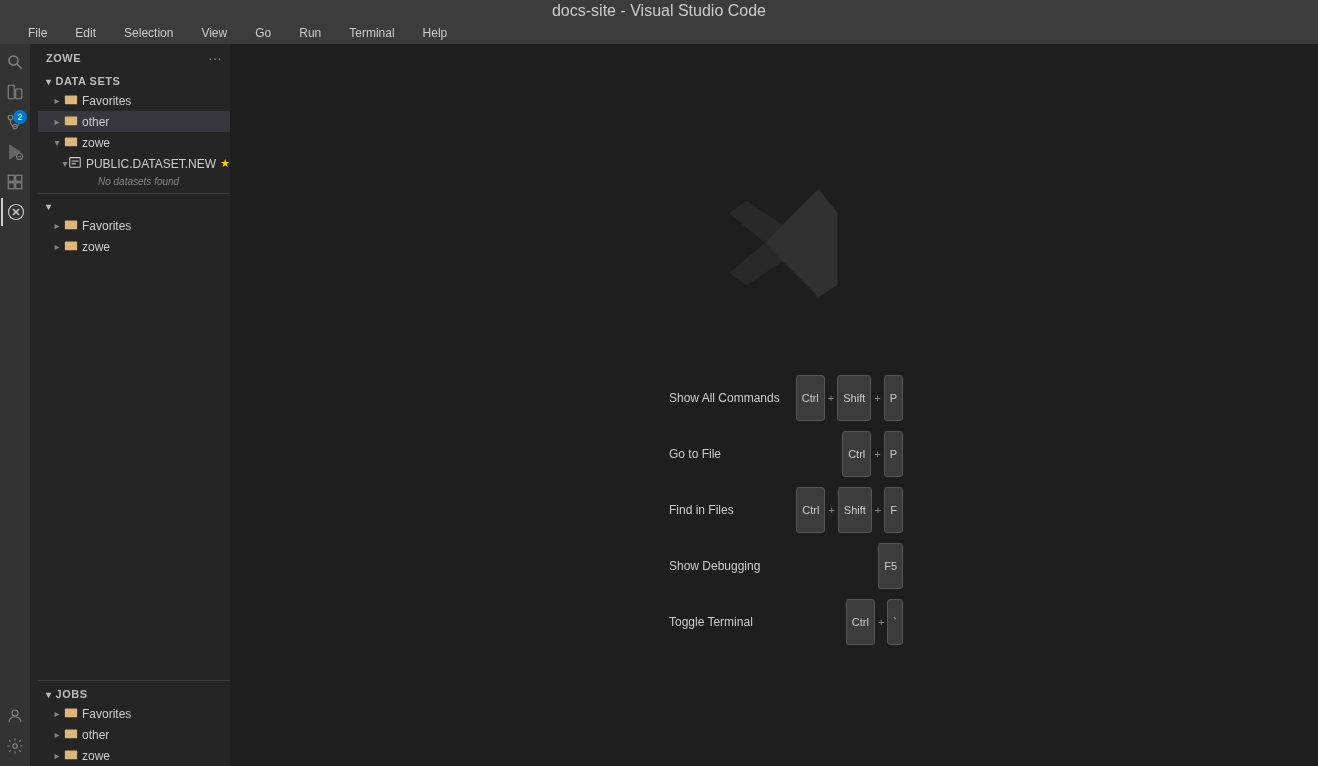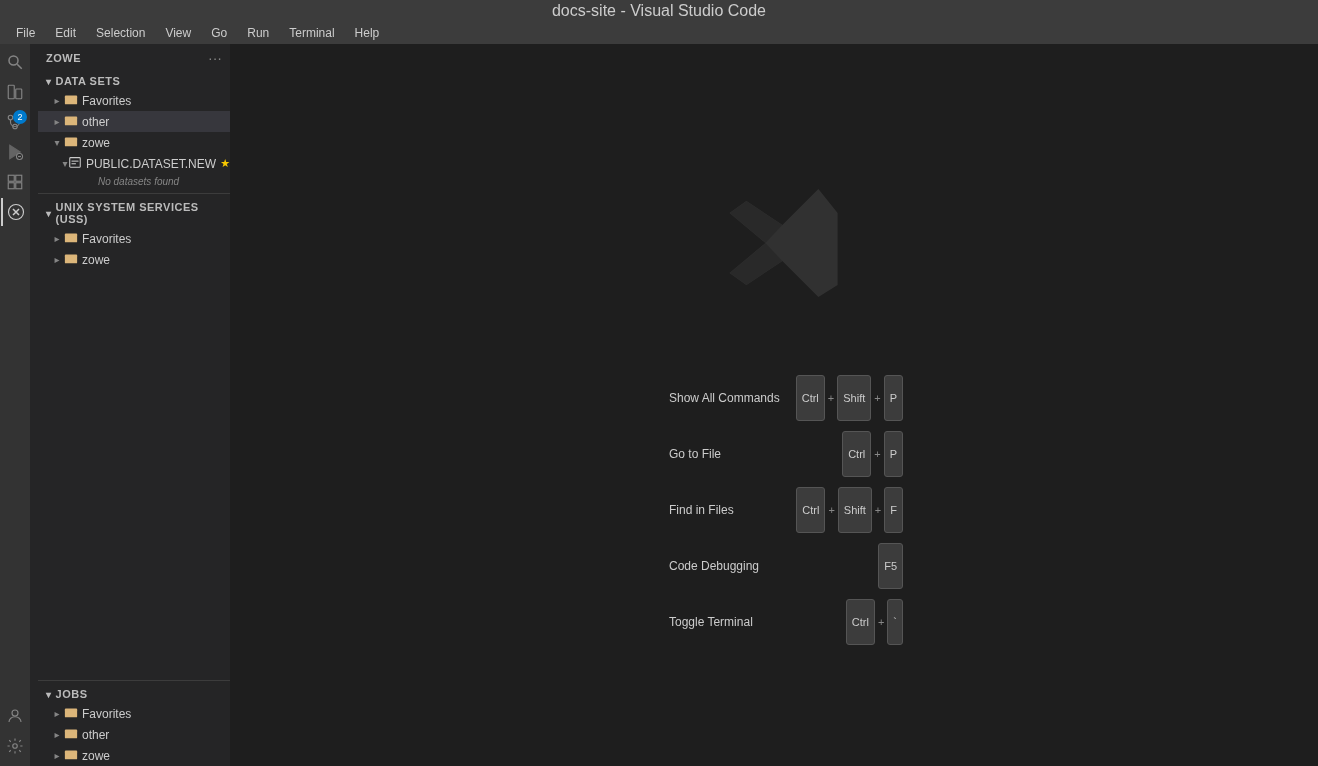--- a/index.html
+++ b/index.html
@@ -27,22 +27,22 @@
       flex-shrink: 0;
     }
 
     
     .menu-bar {
       background: #3c3c3c;
       height: 22px;
       display: flex;
       align-items: center;
       flex-shrink: 0;
-      gap: 4px;
-      padding: 0 8px;
+      gap: 12px;
+      padding: 0 20px;
     }
     .menu-item {
       padding: 2px 8px;
       cursor: pointer;
       font-size: 12px;
       color: #cccccc;
     }
 
     
     .main-layout {
@@ -380,21 +380,20 @@
       <span class="item-label">PUBLIC.DATASET.NEW</span>
       <span class="item-star active">★</span>
     </div>
 
     <div class="no-datasets">No datasets found</div>
 
     <div style="height: 1px; background: #3c3c3c; margin: 4px 0;"></div>
 
     <div class="section-header">
       <span class="chevron down"></span>
-      <span>UNIX SYSTEM SERVICES (USS)</span>
     </div>
 
     <div class="tree-item" style="padding-left: 12px;">
       <span class="item-chevron">▸</span>
       <span class="item-icon">
         <svg width="14" height="14" viewBox="0 0 16 16" fill="#dcb67a">
             <rect x="1" y="4" width="14" height="10" rx="1"></rect>
             <path d="M1 6h14" stroke="#dcb67a" stroke-width="1"></path>
           </svg>
       </span>
@@ -490,21 +489,21 @@
           <span class="shortcut-label">Find in Files</span>
           <div class="shortcut-keys">
             <span class="key">Ctrl</span>
             <span class="key-plus">+</span>
             <span class="key">Shift</span>
             <span class="key-plus">+</span>
             <span class="key">F</span>
           </div>
         </div>
         <div class="shortcut-row">
-          <span class="shortcut-label">Code Debugging</span>
+          <span class="shortcut-label">Show Debugging</span>
           <div class="shortcut-keys">
             <span class="key">F5</span>
           </div>
         </div>
         <div class="shortcut-row">
           <span class="shortcut-label">Toggle Terminal</span>
           <div class="shortcut-keys">
             <span class="key">Ctrl</span>
             <span class="key-plus">+</span>
             <span class="key">`</span>

